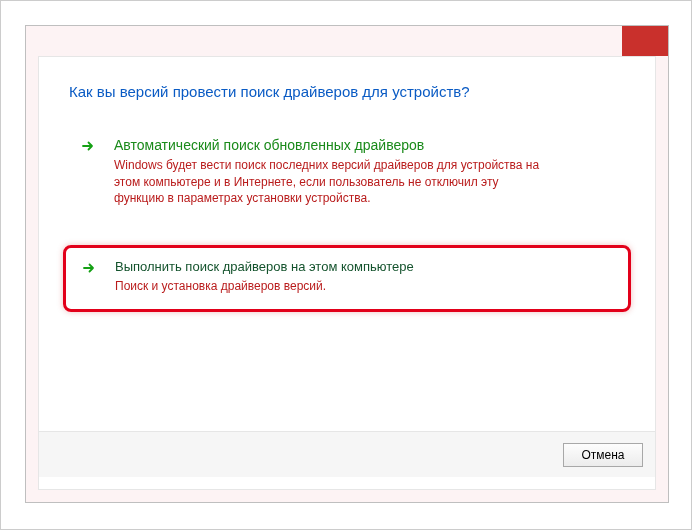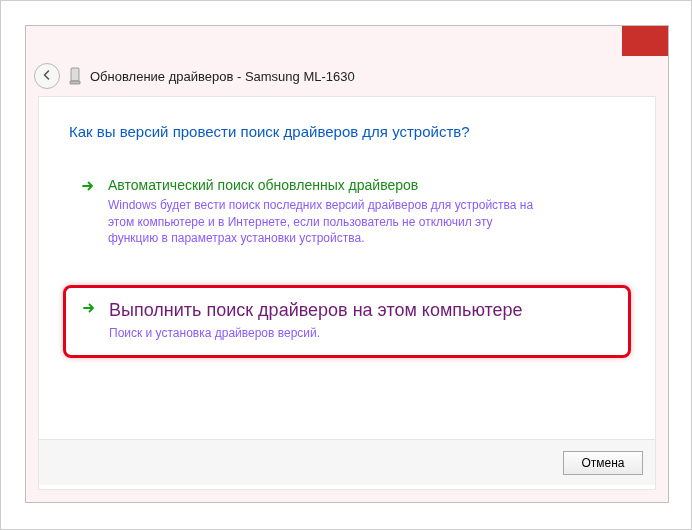--- a/index.html
+++ b/index.html
@@ -87,57 +87,57 @@
     color: #0a5bc4;
     font-size: 15px;
     font-weight: 400;
     margin-bottom: 26px;
   }
   .option {
     display: flex;
     align-items: flex-start;
     padding: 10px 12px 12px 12px;
     cursor: pointer;
-    gap: 13px;
+    gap: 19px;
     border-radius: 4px;
   }
   .option .arrow {
     flex: 0 0 auto;
     margin-top: 3px;
   }
   .option .texts { flex: 1; }
   .opt-title {
     color: #1a8a1a;
     font-size: 14px;
     line-height: 1.35;
   }
   .opt-title2 {
-    color: #701a75;
-    font-size: 18px;
+    color: #14532d;
+    font-size: 13px;
     line-height: 1.35;
   }
   .opt-desc {
-    color: #8b5cf6;
+    color: #b91c1c;
     font-size: 12px;
     line-height: 1.4;
     margin-top: 2px;
     max-width: 430px;
   }
   .option.highlighted {
     border: 3px solid #e2001a;
     border-radius: 8px;
     box-shadow: 0 0 6px rgba(200,0,0,0.25);
     margin-left: -6px;
     margin-right: -6px;
     padding: 10px 16px 14px 16px;
   }
   .gap { height: 26px; }
   .footer {
     position: absolute;
-    left: 0; right: 0; bottom: 4px;
+    left: 0; right: 0; bottom: 12px;
     height: 46px;
     border-top: 1px solid #e6e6e6;
     background: #f6f6f6;
     display: flex;
     align-items: center;
     justify-content: flex-end;
     padding: 4px 12px;
   }
   .btn {
     min-width: 80px;
@@ -162,36 +162,20 @@
     <div class="titlebar">
       <div class="close-btn">
         <span>
           <svg viewBox="0 0 10 10">
               <path d="M1 1 L9 9 M9 1 L1 9" stroke="#fff" stroke-width="1.6" stroke-linecap="round"></path>
             </svg>
         </span>
       </div>
     </div>
 
-    <div class="header-row">
-      <div class="back-btn">
-        <span>
-          <svg viewBox="0 0 12 12">
-              <path d="M7.5 2 L3.5 6 L7.5 10" fill="none" stroke="#555" stroke-width="1.6" stroke-linecap="round" stroke-linejoin="round"></path>
-            </svg>
-        </span>
-      </div>
-      <span class="app-icon">
-        <svg viewBox="0 0 14 18" width="14" height="18">
-          <rect x="3" y="1" width="8" height="13" rx="1" fill="#dcdcdc" stroke="#888" stroke-width="0.8"></rect>
-          <rect x="2" y="14" width="10" height="3" rx="0.6" fill="#bcbcbc" stroke="#888" stroke-width="0.8"></rect>
-        </svg>
-      </span>
-      <span class="title-text">Обновление драйверов - Samsung ML-1630</span>
-    </div>
 
     <div class="content">
       <div class="heading">Как вы версий провести поиск драйверов для устройств?</div>
 
       <div class="option">
         <span class="arrow">
           <svg viewBox="0 0 14 14">
               <path d="M2 7 H11 M7.5 3.5 L11 7 L7.5 10.5" fill="none" stroke="#14a014" stroke-width="1.8" stroke-linecap="round" stroke-linejoin="round"></path>
             </svg>
         </span>

